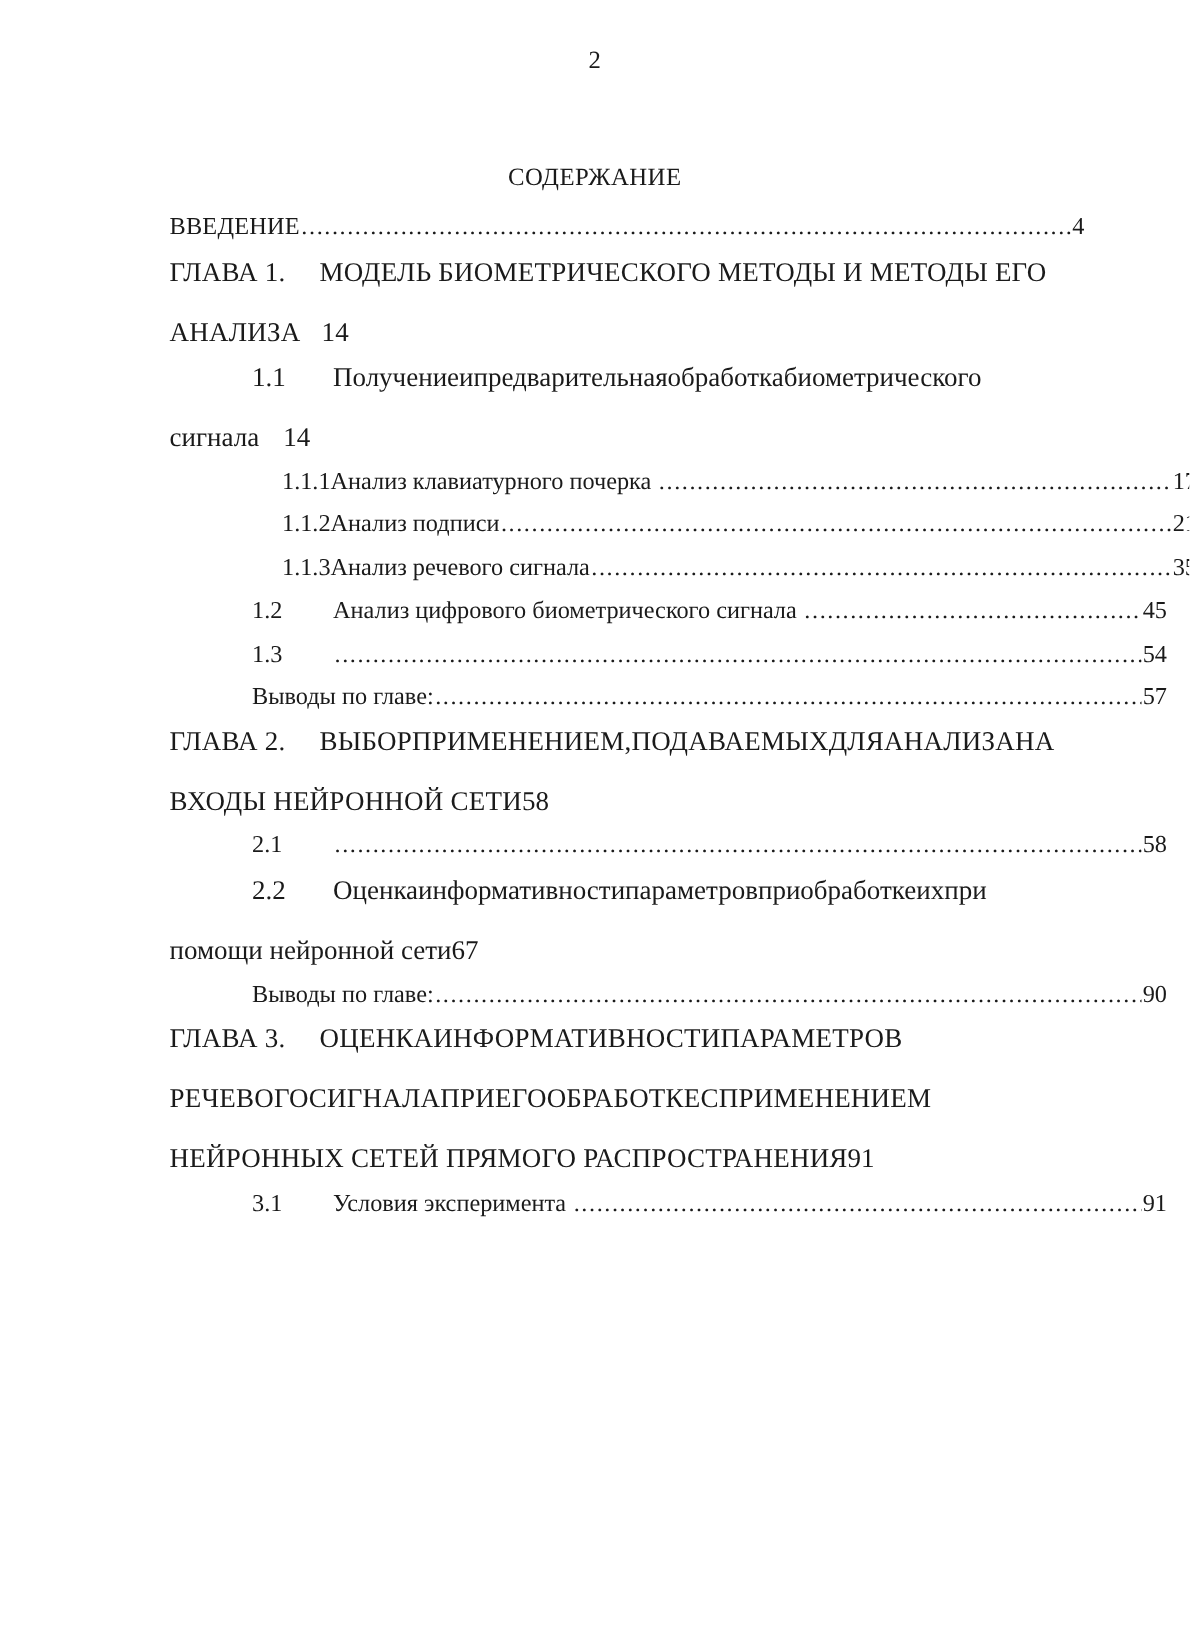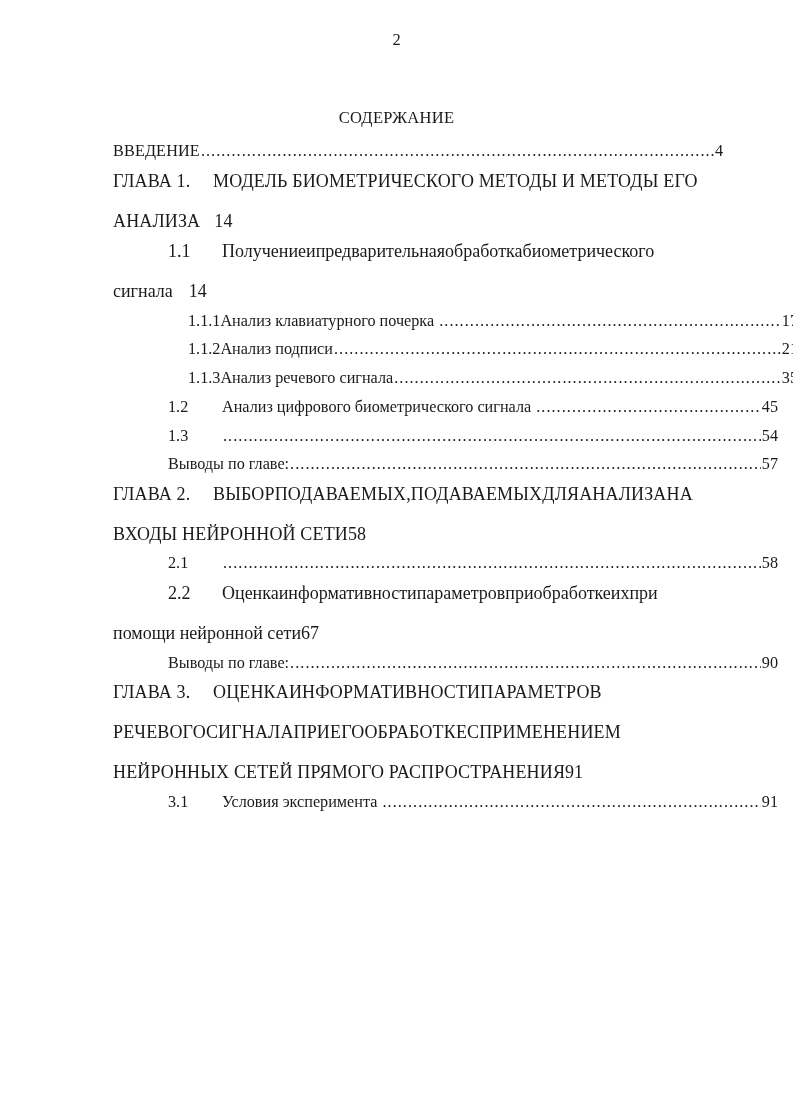--- a/index.html
+++ b/index.html
@@ -186,21 +186,21 @@
       <span class="label">Выводы по главе:</span>
       <span class="leader"></span>
       <span class="pg">57</span>
     </div>
 
     <div class="wrap-row">
       <div class="wrap-line">
         <span class="caps" style="width:100px">ГЛАВА 2.</span>
         <span class="just caps" style="width:510px">
           <span>ВЫБОР</span>
-          <span>ПОДАВАЕМЫХ,</span>
+          <span>ПРИМЕНЕНИЕМ,</span>
           <span>ПОДАВАЕМЫХ</span>
           <span>ДЛЯ</span>
           <span>АНАЛИЗА</span>
           <span>НА</span>
         </span>
       </div>
       <div class="wrap-line">
         <span class="caps">ВХОДЫ НЕЙРОННОЙ СЕТИ </span>
         <span class="leader"></span>
         <span class="pg">58</span>

